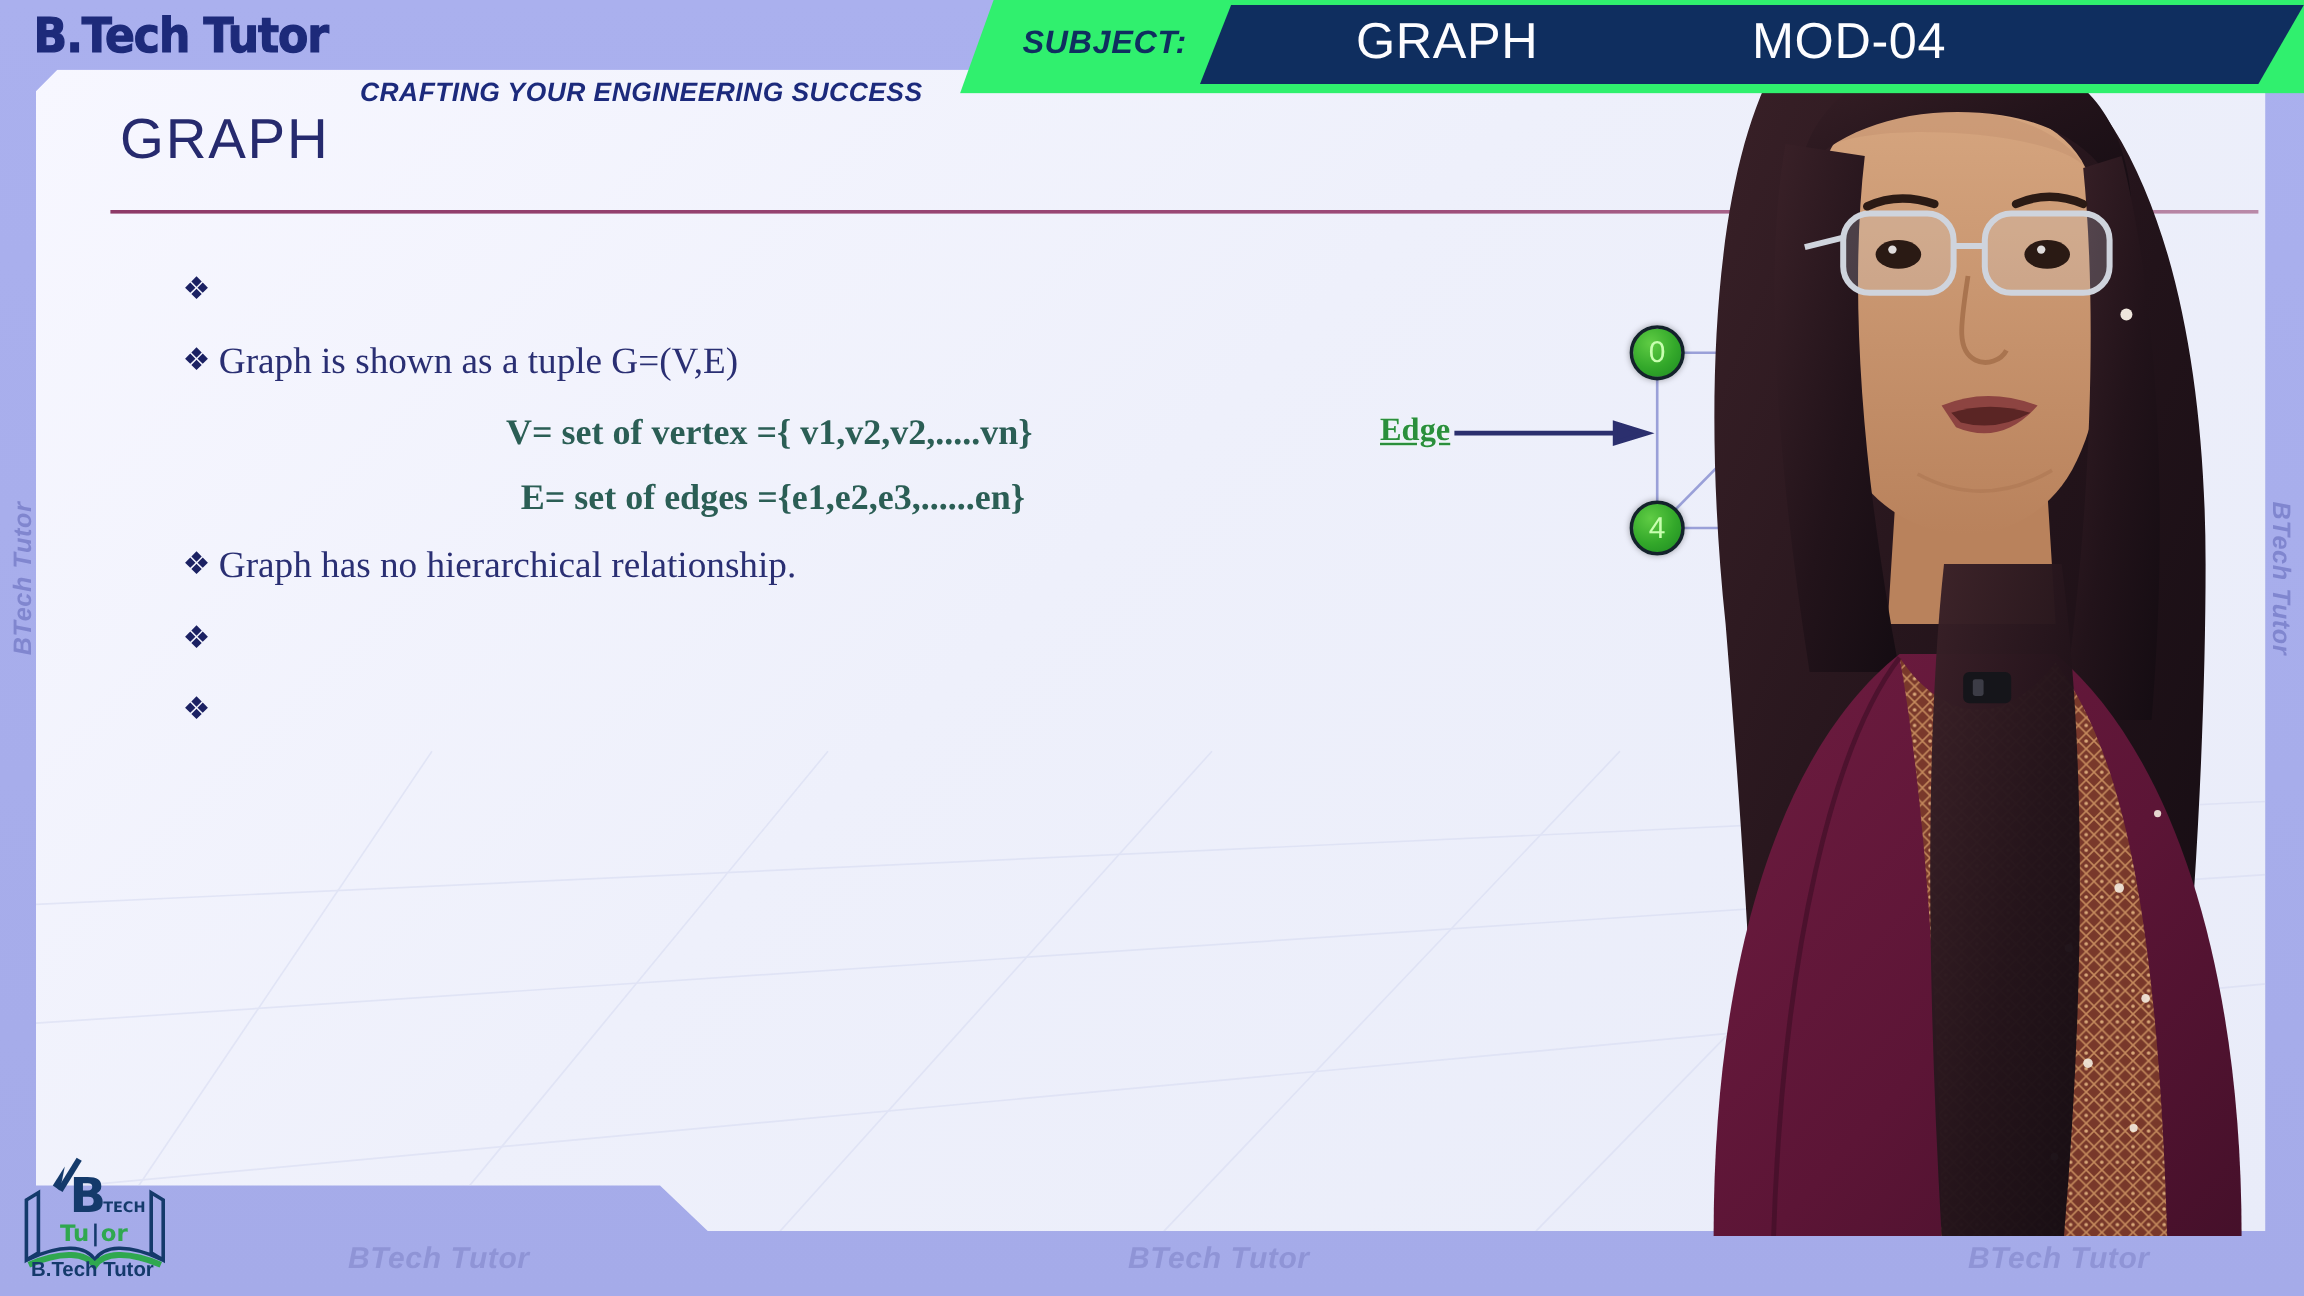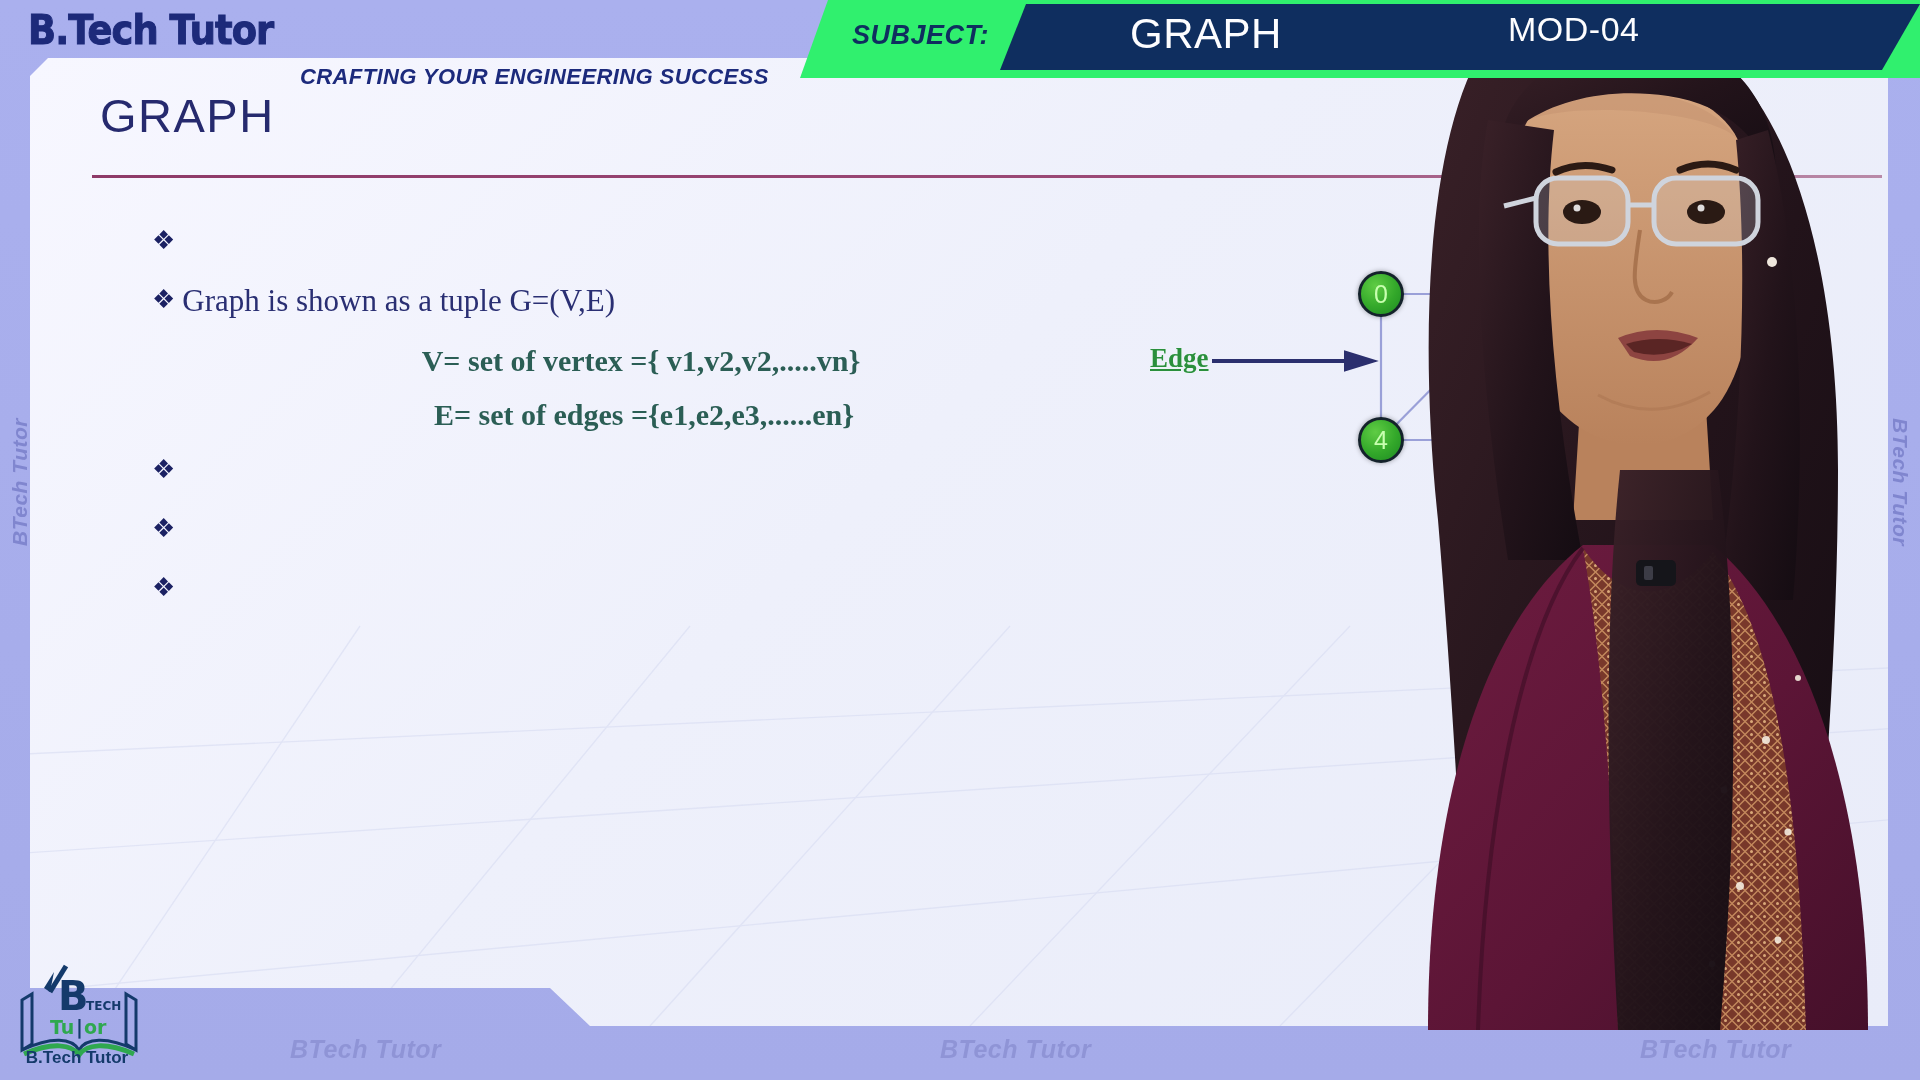--- a/index.html
+++ b/index.html
@@ -56,23 +56,22 @@
     color:#0f2e5f; letter-spacing:0.5px;
     z-index:3;
   }
   #subject-value {
     position:absolute; left:330px; top:10px;
     font-size:42px; color:#fdfdff; letter-spacing:0.5px;
     z-index:3;
   }
   #module-value {
     position:absolute; left:660px; top:10px;
-    font-size:34px; color:#fdfdff; letter-spacing:0.5px;
+    font-size:42px; color:#fdfdff; letter-spacing:0.5px;
     z-index:3;
-    margin-left:48px;
   }
 
   
   #slide {
     position:absolute; left:30px; top:58px; width:1858px; height:968px;
     background:linear-gradient(135deg,#f7f7ff 0%,#eef0fb 45%,#e9ecf9 100%);
     overflow:hidden;
     clip-path:polygon(0 18px, 18px 0, 1858px 0, 1858px 968px, 560px 968px, 520px 930px, 0 930px);
   }
   
@@ -186,20 +185,21 @@
       <div class="bullet">
         <span class="bl-mark">❖</span>
         <span>Graph is shown as a tuple G=(V,E)</span>
       </div>
 
       <div class="subline">V= set of vertex ={ v1,v2,v2,.....vn}</div>
       <div class="subline e">E= set of edges ={e1,e2,e3,......en}</div>
 
       <div class="bullet">
         <span class="bl-mark">❖</span>
+        <span>Graph has no hierarchical relationship.</span>
       </div>
 
       <div class="bullet">
         <span class="bl-mark">❖</span>
       </div>
 
       <div class="bullet">
         <span class="bl-mark">❖</span>
       </div>
     </div>

